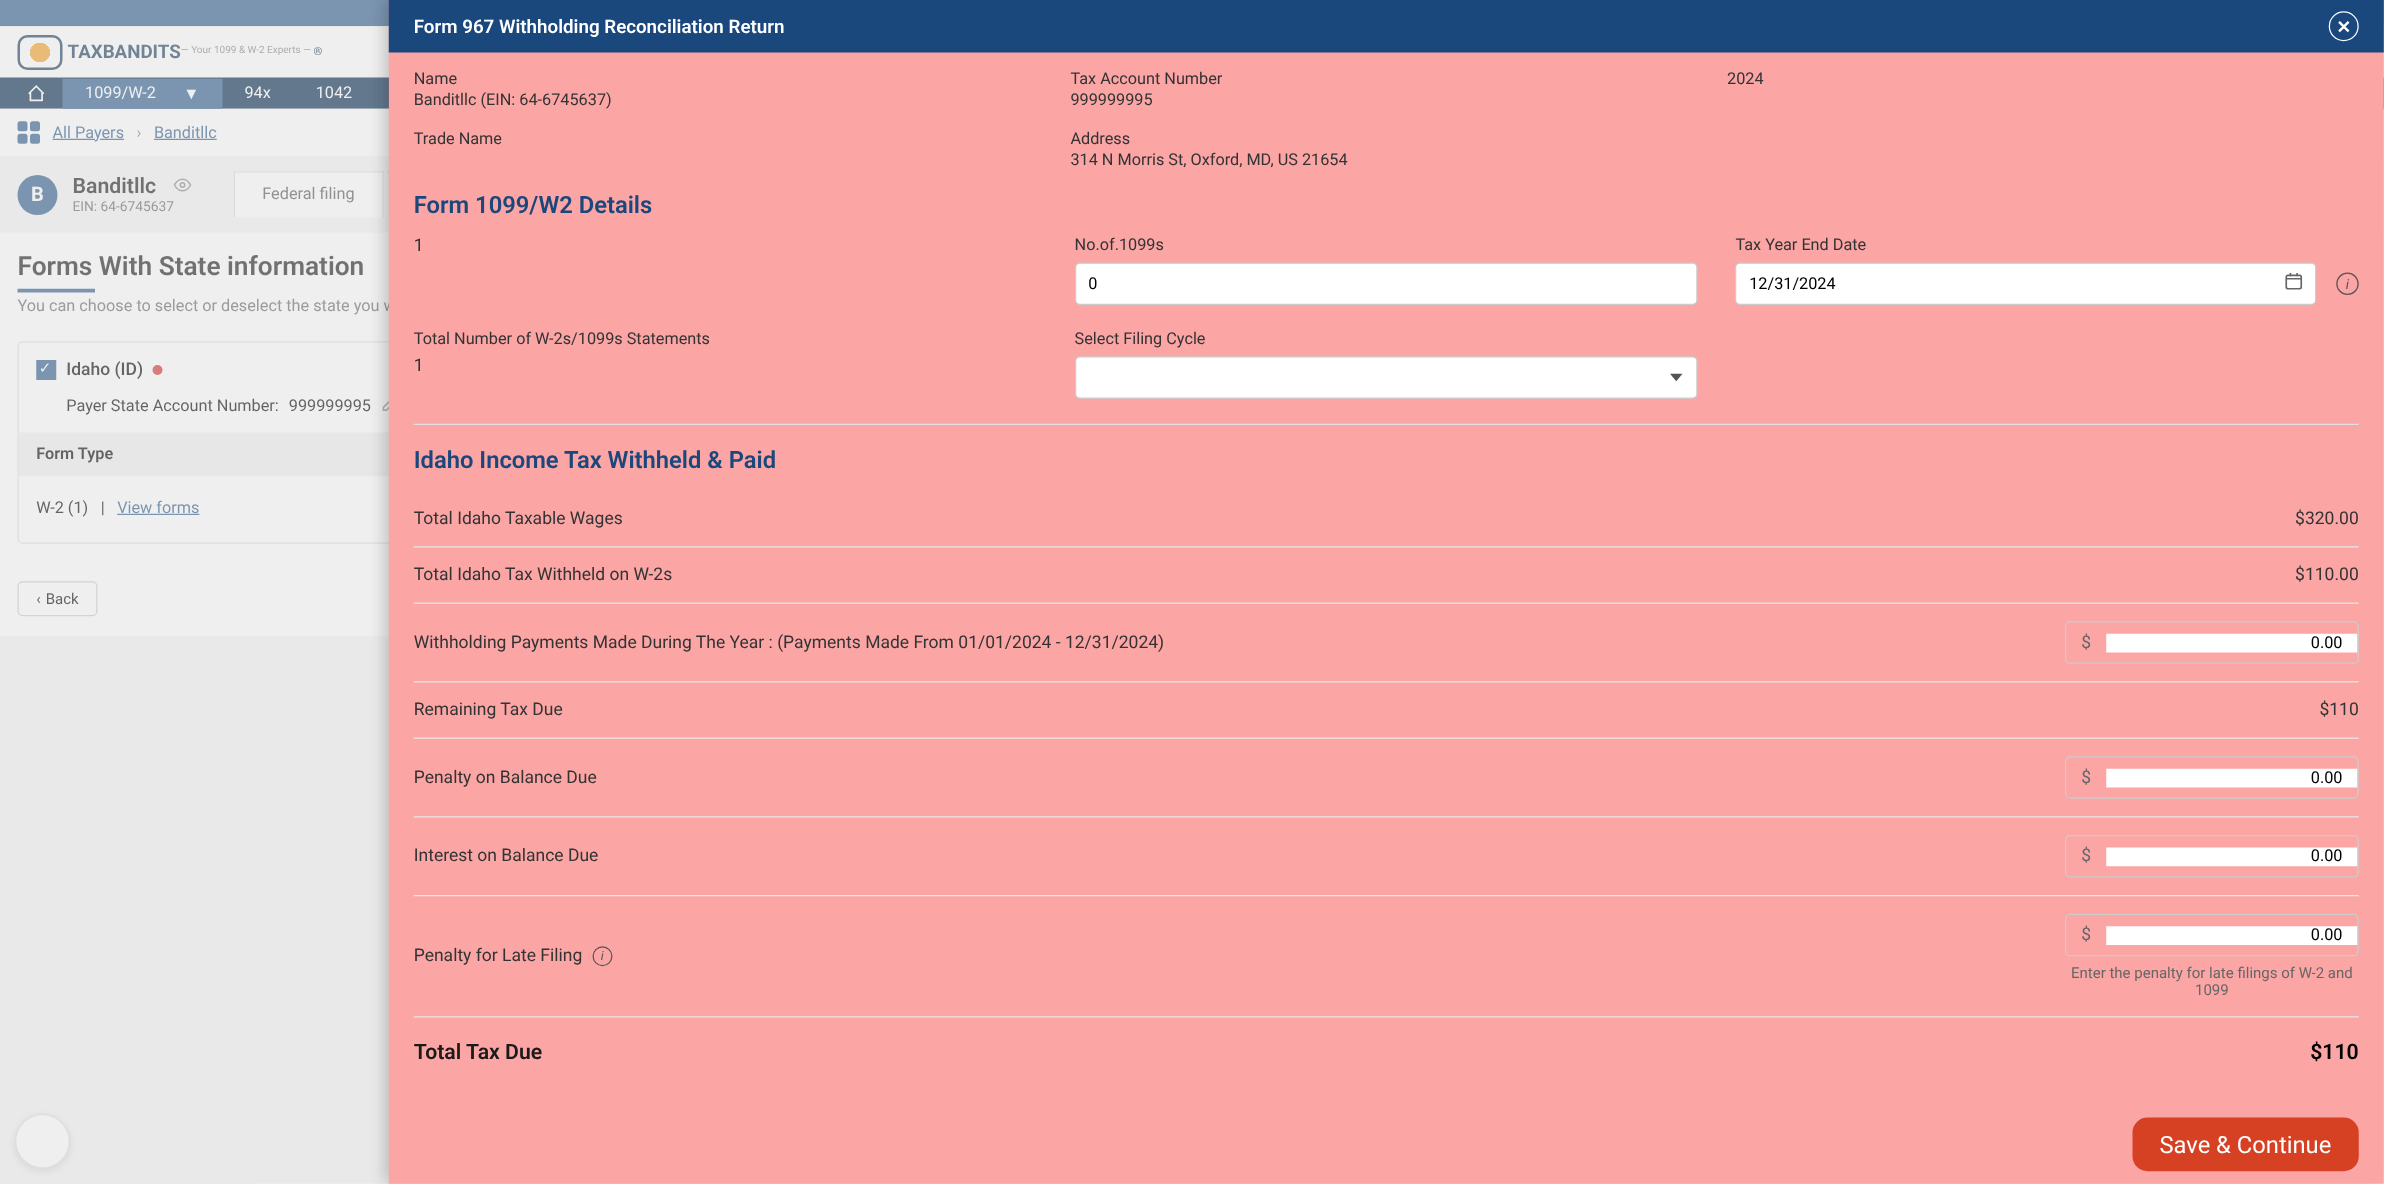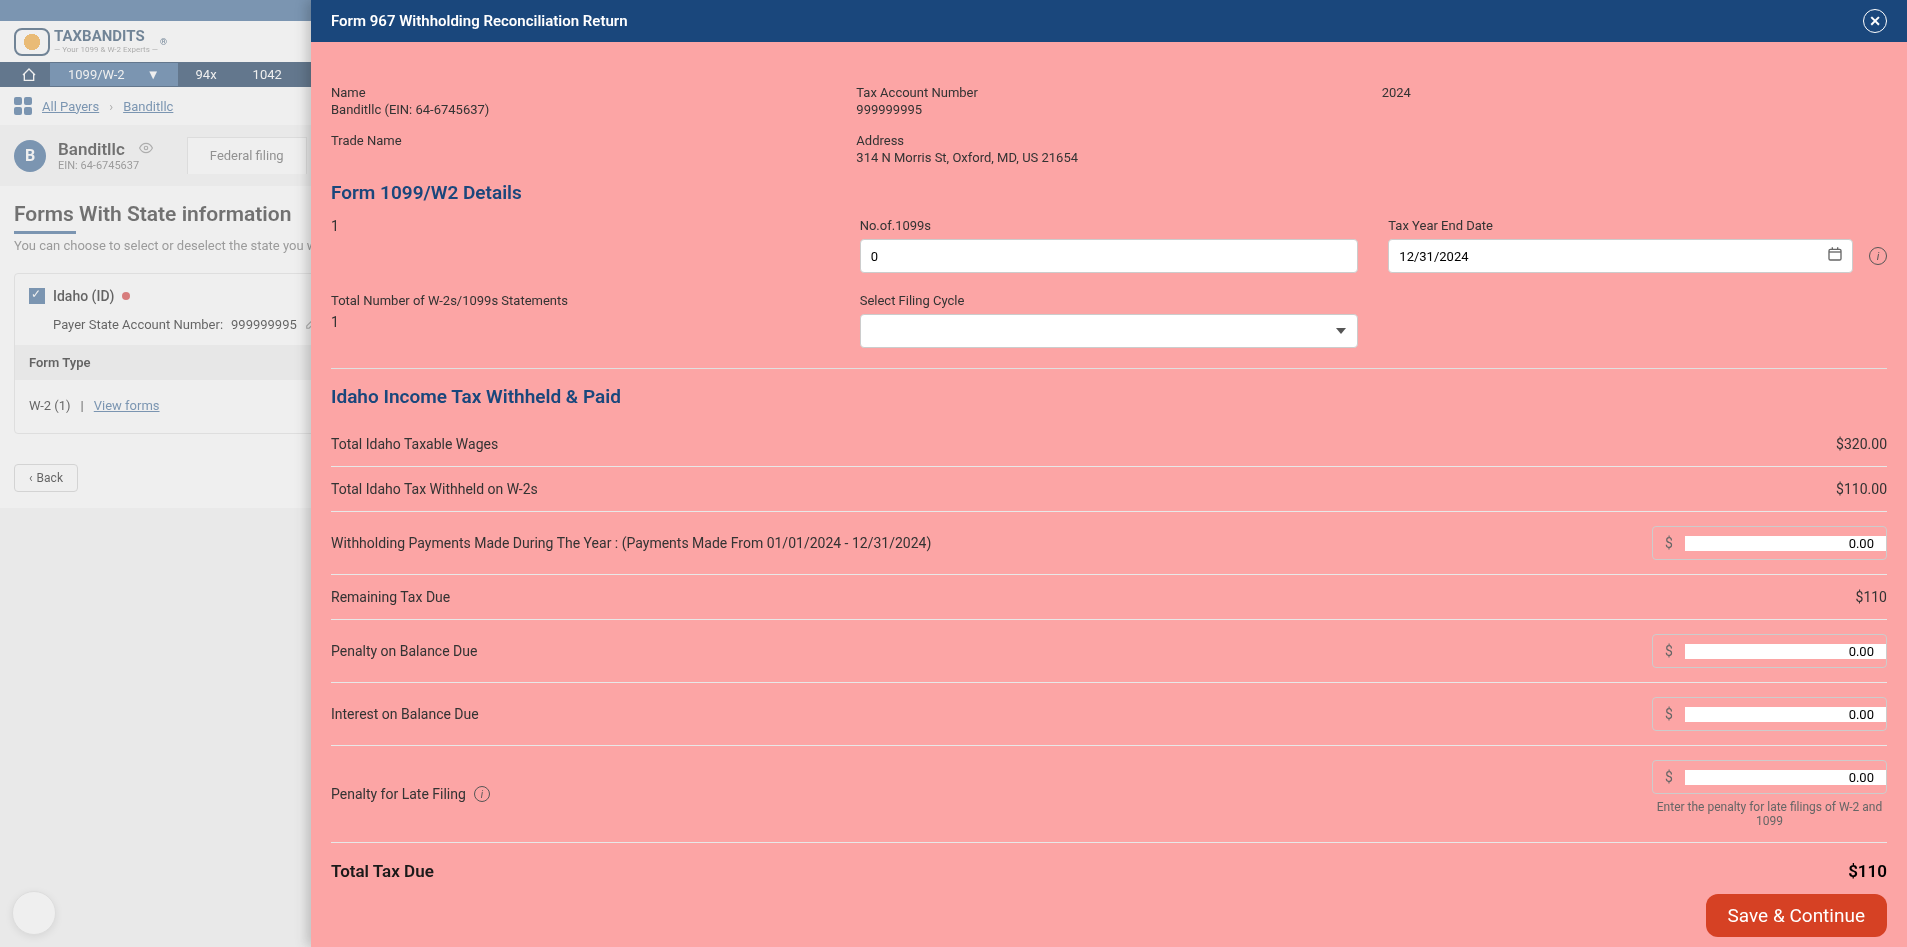--- a/index.html
+++ b/index.html
@@ -38,21 +38,21 @@
       width: 36px;
       height: 28px;
       background: radial-gradient(circle, #f4a024 40%, transparent 40%);
       border: 2px solid #1a3c5e;
       border-radius: 8px;
       margin-right: 4px;
       position: relative;
     }
     .logo-text {
       display: flex;
-      flex-direction: column;
+      flex-direction: row;
       line-height: 1;
     }
     .logo-sub {
       font-size: 8px;
       color: #888;
       font-weight: normal;
       margin-top: 2px;
     }
     .nav-bar {
       background: #00264d;
@@ -321,21 +321,20 @@
       display: flex;
       align-items: center;
       justify-content: center;
       cursor: pointer;
       font-size: 14px;
     }
     .modal-body {
       flex: 1;
       overflow-y: auto;
       padding: 14px 20px 0 20px;
-      margin-top: 29px;
     }
     .info-grid {
       display: grid;
       grid-template-columns: 1fr 1fr 1fr;
       gap: 20px;
       margin-bottom: 16px;
     }
     .info-label {
       font-size: 13px;
       color: #333;

